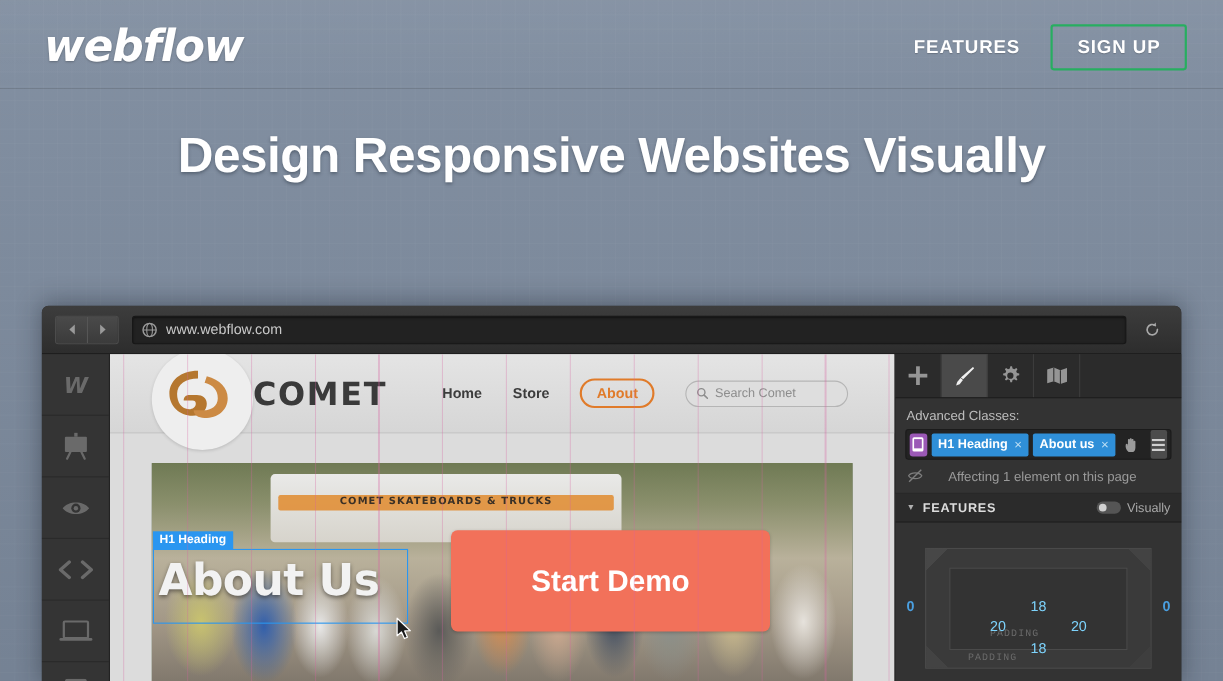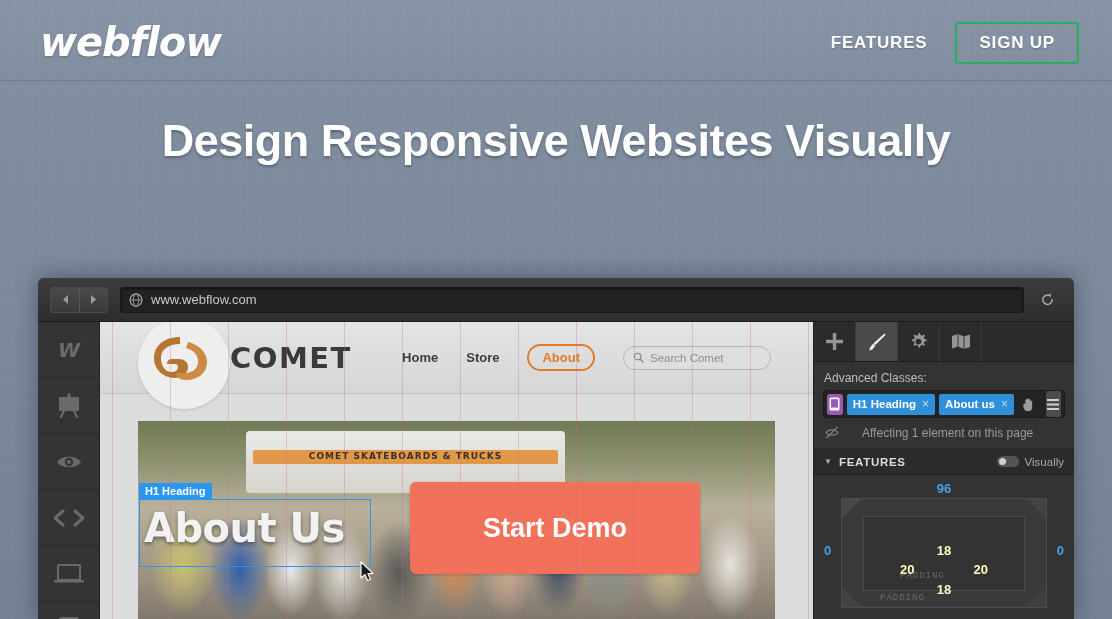--- a/index.html
+++ b/index.html
@@ -266,21 +266,21 @@
       linear-gradient(135deg, #4a4a4a 0 14px, transparent 14px) left top/50% 50% no-repeat,
       linear-gradient(225deg, #454545 0 14px, transparent 14px) right top/50% 50% no-repeat,
       linear-gradient(45deg,  #454545 0 14px, transparent 14px) left bottom/50% 50% no-repeat,
       linear-gradient(315deg, #404040 0 14px, transparent 14px) right bottom/50% 50% no-repeat;
     opacity:0.9;
   }
   #bm-inner {
     position:absolute; left:21px; top:17px; right:21px; bottom:16px;
     background:#333333; border:1px solid #4a4a4a;
   }
-  .bm-pnum { position:absolute; color:#fef9c3; font-size:13px; font-weight:bold; cursor:pointer; z-index:3; }
+  .bm-pnum { position:absolute; color:#7dd3fc; font-size:13px; font-weight:normal; cursor:pointer; z-index:3; }
   #bm-ptop { left:0; right:0; text-align:center; top:44px; }
   #bm-pbot { left:0; right:0; text-align:center; top:83px; }
   #bm-pleft { left:58px; top:63px; }
   #bm-pright { right:58px; top:63px; }
   .bm-label {
     position:absolute; font-size:9px; letter-spacing:1px; color:#6a6a6a; z-index:3;font-family:Liberation Mono, monospace;
   }
   #lbl-padding { left:58px; bottom:26px; }
   #lbl-margin  { left:38px; bottom:4px; }
 </style>
@@ -489,21 +489,20 @@
       </div>
 
       <div id="position-header">
         <span id="pos-caret">▼</span>
         <span id="pos-title">FEATURES</span>
         <div id="adv-toggle"></div>
         <span id="adv-label">Visually</span>
       </div>
 
       <div id="boxmodel">
-        <span class="bm-num" id="bm-top">96</span>
         <span class="bm-num" id="bm-left">0</span>
         <span class="bm-num" id="bm-right">0</span>
 
         <div id="bm-outer">
           <div id="bm-inner"></div>
           <span class="bm-label" id="lbl-padding">PADDING</span>
           <span class="bm-label" id="lbl-margin">PADDING</span>
           <span class="bm-pnum" id="bm-ptop">18</span>
           <span class="bm-pnum" id="bm-pbot">18</span>
           <span class="bm-pnum" id="bm-pleft">20</span>

